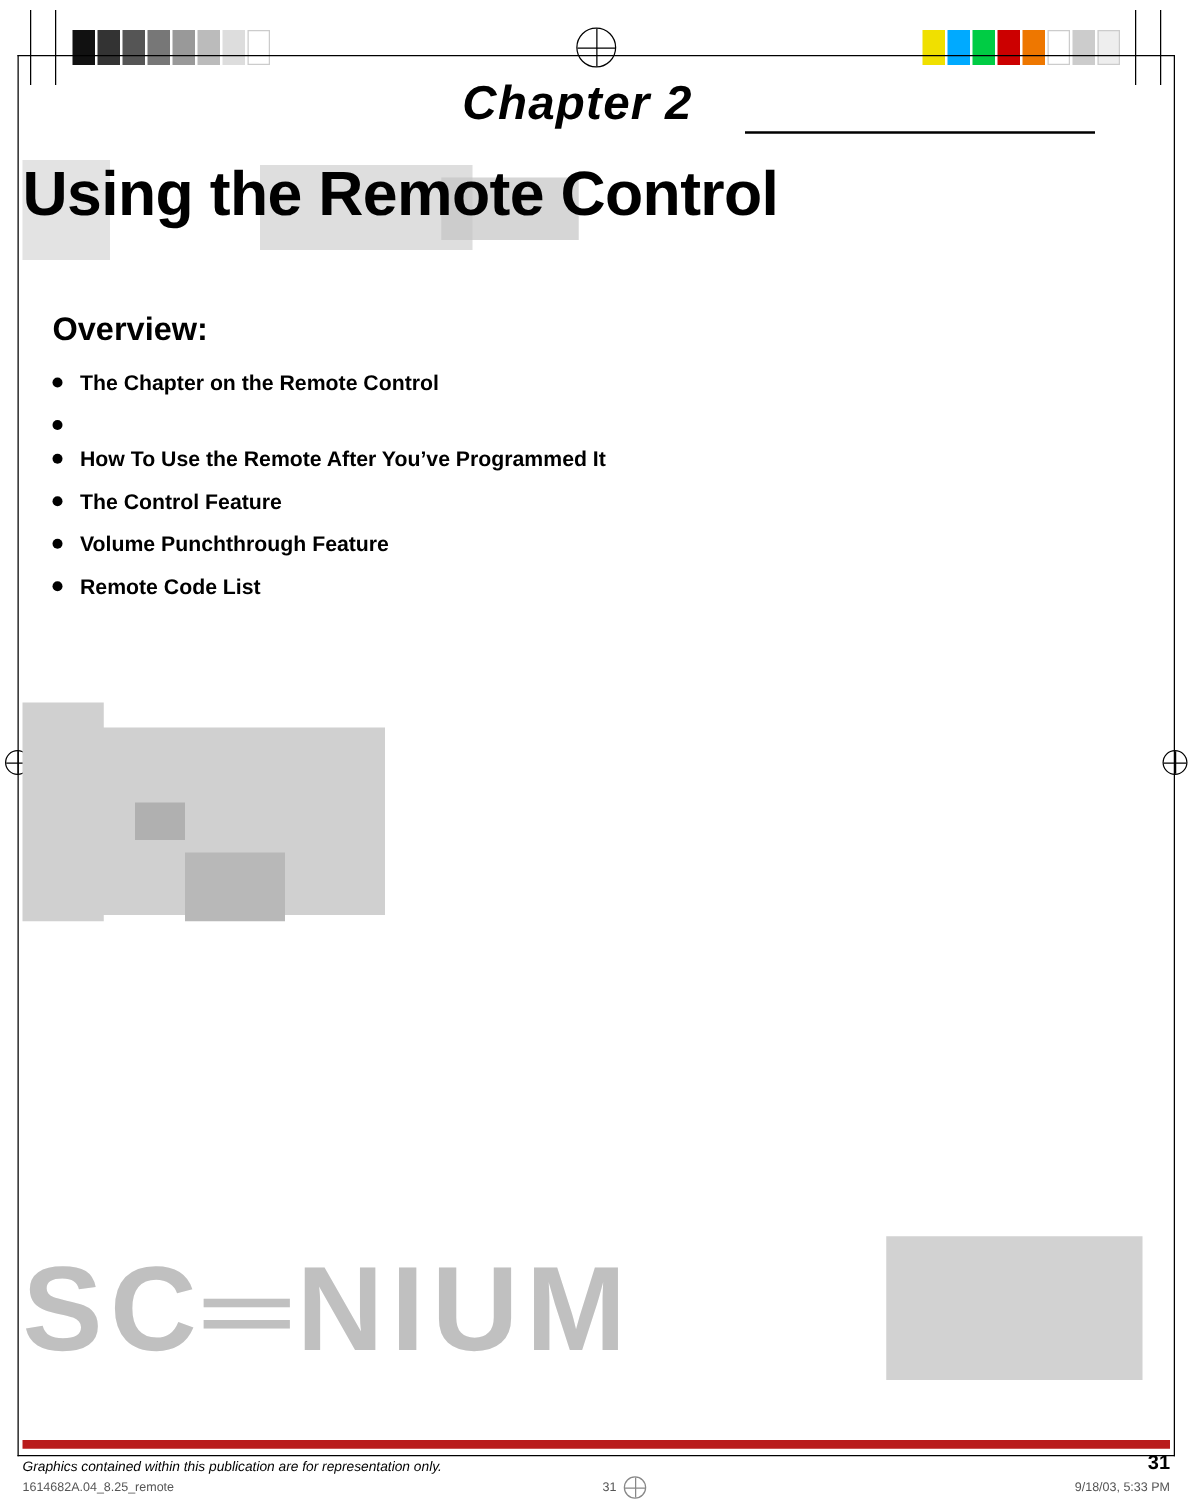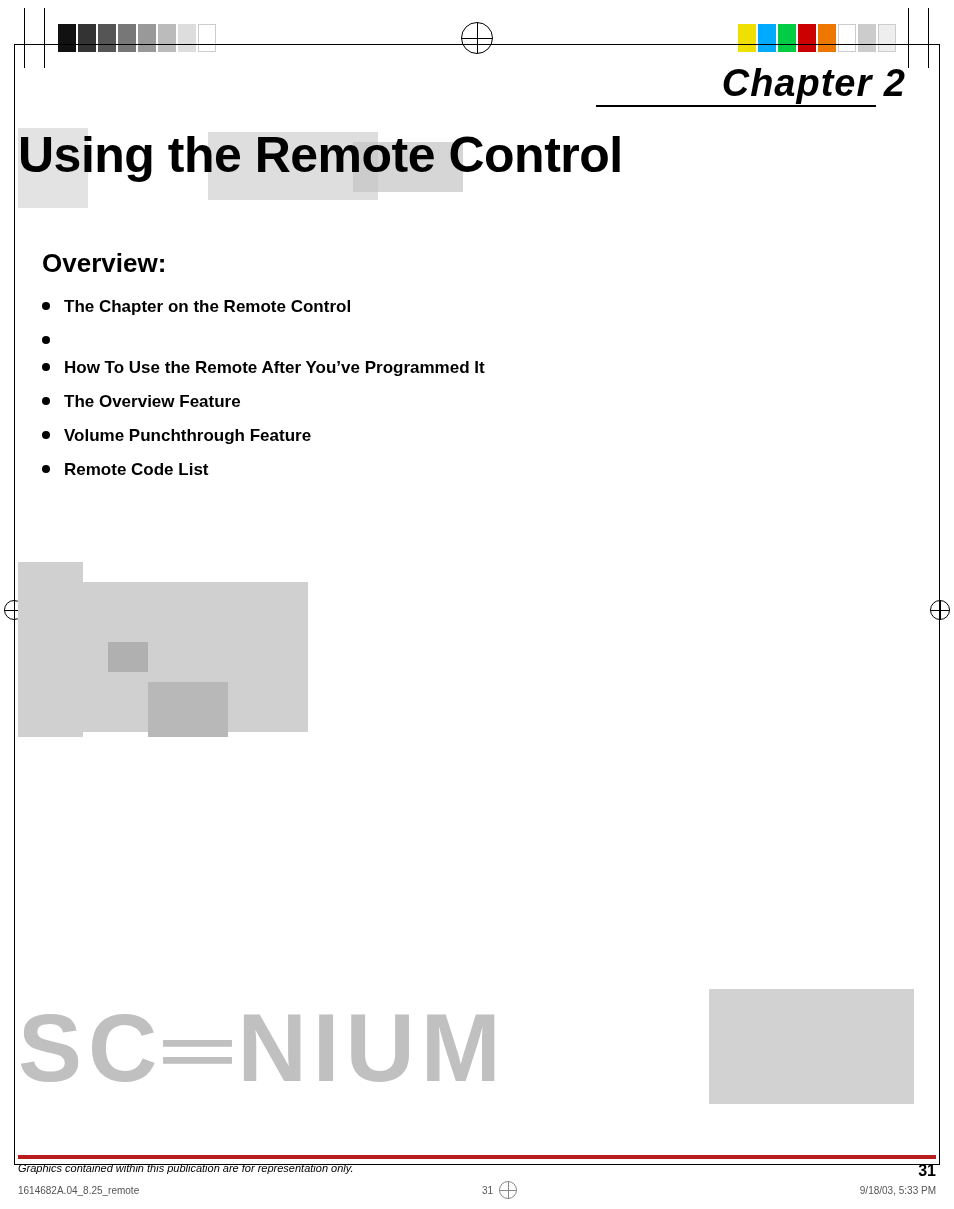--- a/index.html
+++ b/index.html
@@ -98,21 +98,21 @@
       position: absolute;
       top: 44px;
       bottom: 44px;
       right: 14px;
       width: 1px;
       background: #000;
     }
 
     
     .chapter-heading-container {
-      text-align: right;
+      text-align: center;
       padding: 10px 30px 0 0;
       margin-bottom: 21px;
       position: relative;
     }
 
     .chapter-heading {
       font-size: 38px;
       font-weight: 900;
       font-style: italic;
       font-family: Arial Black, Arial, sans-serif;
@@ -324,21 +324,21 @@
       <li>
         <span class="bullet-dot"></span>
       </li>
       <li>
         <span class="bullet-dot"></span>
         <span>How To Use the Remote After You’ve Programmed It</span>
       </li>
       <li>
 
         <span class="bullet-dot"></span>
-        <span>The Overview Feature</span>
+        <span>The Control Feature</span>
       </li>
       <li>
         <span class="bullet-dot"></span>
         <span>Volume Punchthrough Feature</span>
       </li>
       <li>
         <span class="bullet-dot"></span>
         <span>Remote Code List</span>
       </li>
     </ul>
@@ -357,21 +357,21 @@
 
   <div style="position:absolute;bottom:55px;left:0;right:0;height:140px;">
 
     <div style="position:absolute;right:22px;bottom:0;width:205px;height:115px;background:#d2d2d2;"></div>
 
     <div style="position:absolute;left:0;bottom:8px;font-size:96px;font-weight:700;font-family:'Arial Black',Arial,sans-serif;color:#c0c0c0;letter-spacing:6px;line-height:1;">SC═NIUM</div>
   </div>
 
 </div>
 
-<div style="position:absolute;bottom:29px;left:18px;right:18px;border-top:4px solid #b91c1c;padding-top:3px;display:flex;justify-content:space-between;align-items:flex-start;">
+<div style="position:absolute;bottom:29px;left:18px;right:18px;border-top:7px solid #b91c1c;padding-top:3px;display:flex;justify-content:space-between;align-items:flex-end;">
   <span style="font-size:11px;font-style:italic;font-family:Arial,sans-serif;color:#000;">Graphics contained within this publication are for representation only.</span>
   <span style="font-size:16px;font-weight:900;font-family:Arial,sans-serif;color:#000;">31</span>
 </div>
 
 <div style="position:absolute;bottom:10px;left:18px;right:18px;display:flex;justify-content:space-between;align-items:center;">
   <span style="font-size:10px;color:#555;font-family:Arial,sans-serif;">1614682A.04_8.25_remote</span>
   <div style="display:flex;align-items:center;gap:6px;">
     <span style="font-size:10px;color:#555;">31</span>
     <div class="bottom-crosshair"></div>
   </div>

